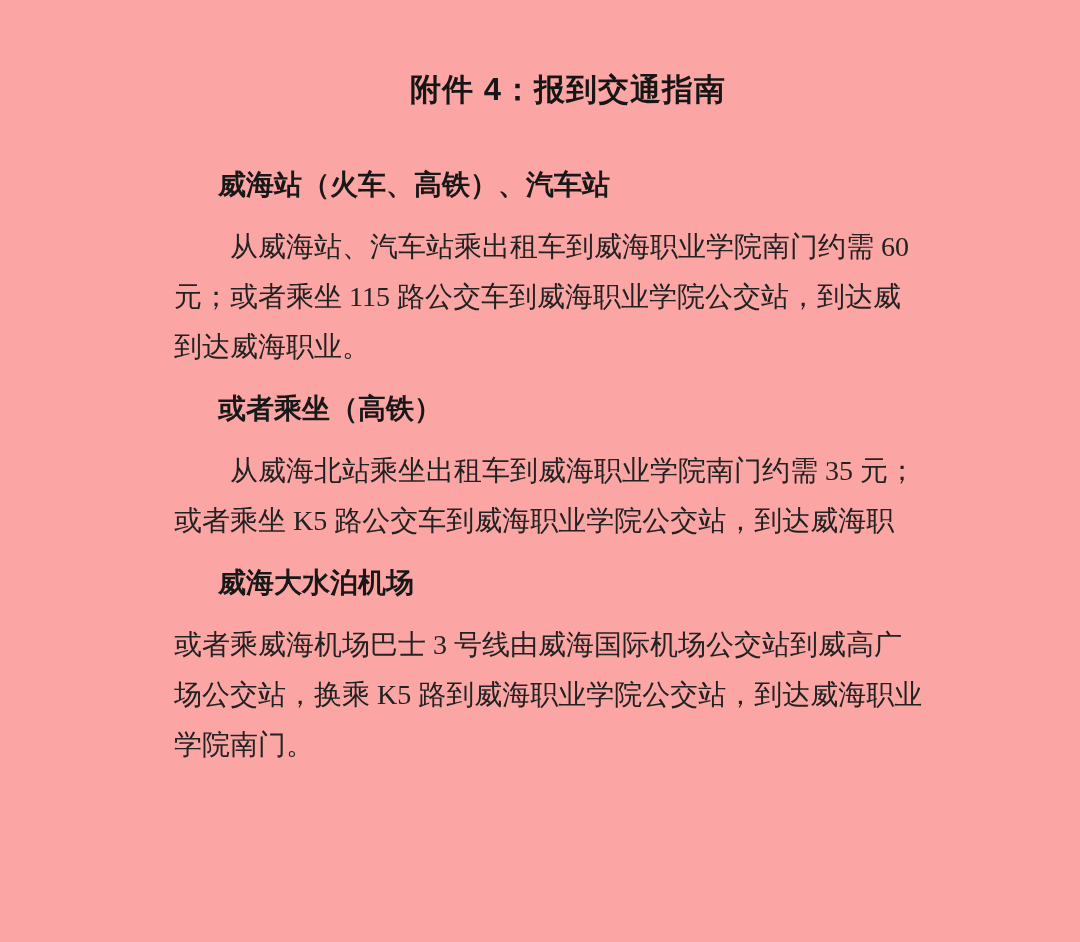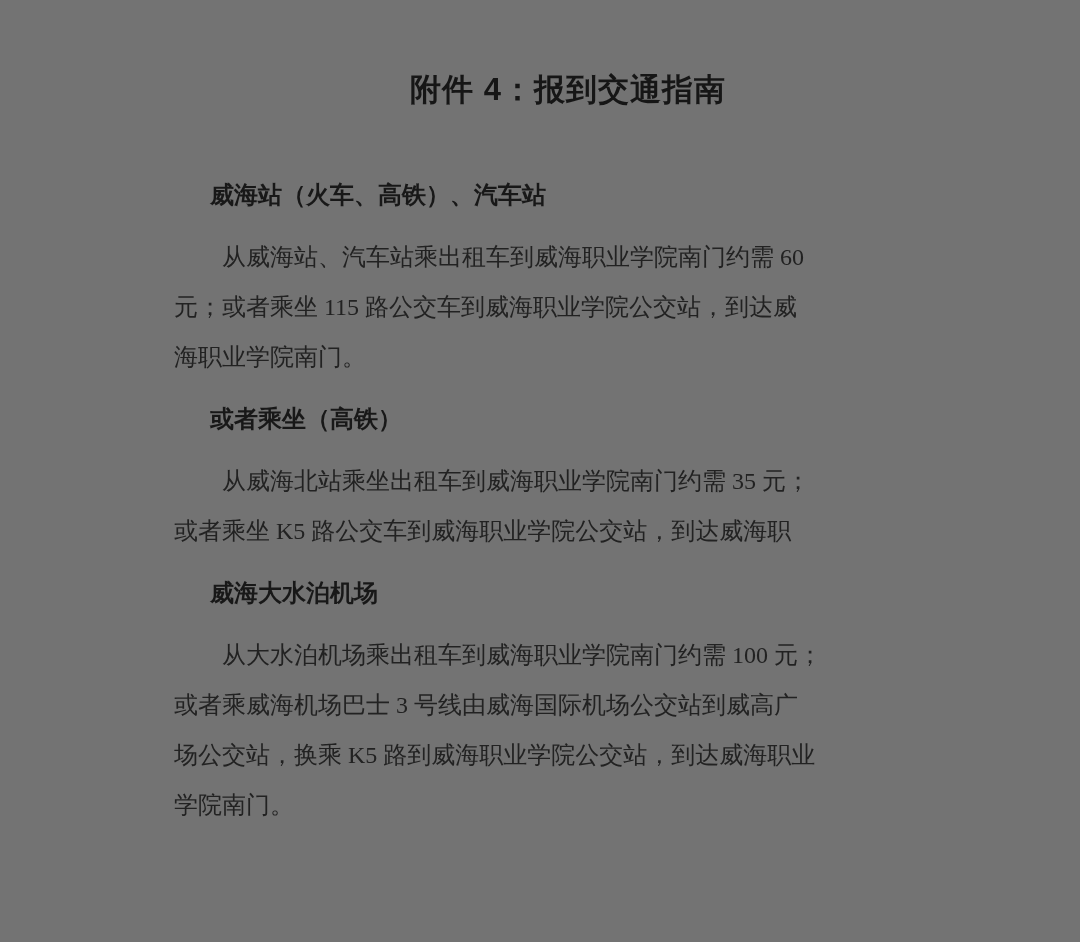--- a/index.html
+++ b/index.html
@@ -11,43 +11,43 @@
     height: 942px;
     background: #ffffff;
     overflow: hidden;
     font-family: "Liberation Serif", "DejaVu Serif", serif;
     color: #1d1d1d;
   }
   .page {
     position: relative;
     width: 1080px;
     height: 942px;
-    background: #737373;
+    background: #fca5a5;
   }
   .doc-title {
     position: absolute;
     top: 70px;
     left: 0;
     width: 1080px;
     box-sizing: border-box;
     padding-left: 56px;            
     text-align: center;
     font-family: "Liberation Sans", "DejaVu Sans", sans-serif;
     font-weight: bold;
     font-size: 31px;
     line-height: 40px;
     letter-spacing: 1px;
     color: #161616;
   }
   .body-block {
     position: absolute;
-    top: 170px;
+    top: 160px;
     left: 162px;
     width: 760px;
-    font-size: 24px;
+    font-size: 28px;
     line-height: 50px;
   }
   .sec-heading {
     font-family: "Liberation Sans", "DejaVu Sans", sans-serif;
     font-weight: bold;
     text-indent: 2em;
     color: #181818;
     white-space: nowrap;
   }
   .sec-para {
@@ -66,35 +66,34 @@
 
 <div class="page">
   <div class="doc-title">附件 4：报到交通指南</div>
 
   <div class="body-block" id="sections">
   <section>
     <div class="sec-heading">威海站（火车、高铁）、汽车站</div>
     <div class="sec-para">
           <div class="line first">从威海站、汽车站乘出租车到威海职业学院南门约需 60</div>
           <div class="line">元；或者乘坐 115 路公交车到威海职业学院公交站，到达威</div>
-          <div class="line">海职业学院南门。</div>
+          <div class="line">到达威海职业。</div>
         </div>
   </section>
 
   <section>
     <div class="sec-heading">或者乘坐（高铁）</div>
     <div class="sec-para">
           <div class="line first">从威海北站乘坐出租车到威海职业学院南门约需 35 元；</div>
           <div class="line">或者乘坐 K5 路公交车到威海职业学院公交站，到达威海职</div>
         </div>
   </section>
 
   <section>
     <div class="sec-heading">威海大水泊机场</div>
     <div class="sec-para">
-          <div class="line first">从大水泊机场乘出租车到威海职业学院南门约需 100 元；</div>
           <div class="line">或者乘威海机场巴士 3 号线由威海国际机场公交站到威高广</div>
           <div class="line">场公交站，换乘 K5 路到威海职业学院公交站，到达威海职业</div>
           <div class="line">学院南门。</div>
         </div>
   </section>
 </div>
 </div>
 
 </body></html>

